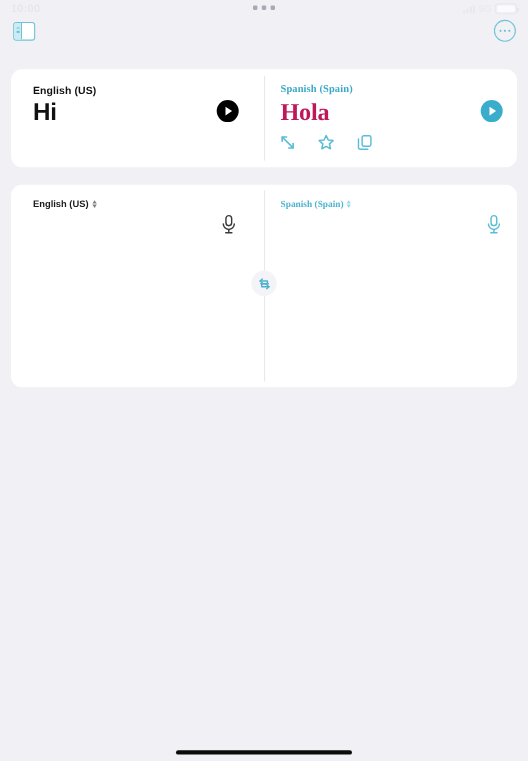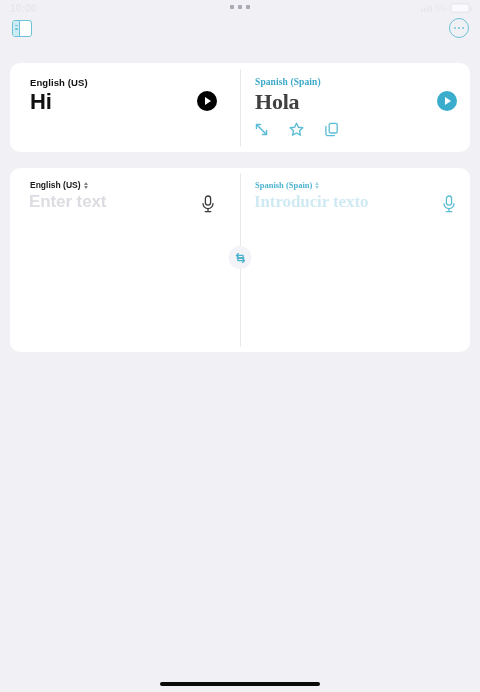--- a/index.html
+++ b/index.html
@@ -97,21 +97,21 @@
   .lang-label {
     position: absolute; left: 20px; top: 14px;
     font-size: 9.5px; font-weight: bold; color: #111;
     letter-spacing: .1px;
   }
   .pane-half.right .lang-label { left: 15px; color: #3aa8c8; }
   .result-text {
     position: absolute; left: 20px; top: 26px;
     font-size: 22px; font-weight: bold; color: #111; letter-spacing: -.2px;
   }
-  .pane-half.right .result-text { left: 15px; color: #404040; }
+  .pane-half.right .result-text { left: 15px; color: #be185d; }
 
   .play-btn {
     position: absolute; right: 23px; top: 28px;
     width: 20px; height: 20px; border-radius: 50%;
     background: #000; display: flex; align-items: center; justify-content: center;
   }
   .pane-half.right .play-btn { right: 13px; background: #3aadcd; }
   .play-btn .tri {
     width: 0; height: 0; margin-left: 2px;
     border-left: 6px solid #fff;
@@ -254,42 +254,40 @@
     <div class="divider"></div>
 
     <div class="pane-half left">
       <div class="in-lang">
         <span>English (US)</span>
         <span class="chev">
             <i></i>
             <i></i>
           </span>
       </div>
-      <div class="placeholder">Enter text</div>
       <div class="mic">
         <svg width="16" height="20" viewBox="0 0 16 20">
           <g stroke="#3a3a3a" stroke-width="1.3" fill="none" stroke-linecap="round">
             <rect x="5.4" y="2" width="5.2" height="9.2" rx="2.6"></rect>
             <path d="M3 9.6 a5 5 0 0 0 10 0"></path>
             <path d="M8 14.8 V17.4"></path>
             <path d="M5.2 17.6 H10.8"></path>
           </g>
         </svg>
       </div>
     </div>
 
     <div class="pane-half right">
       <div class="in-lang">
         <span>Spanish (Spain)</span>
         <span class="chev">
             <i></i>
             <i></i>
           </span>
       </div>
-      <div class="placeholder">Introducir texto</div>
       <div class="mic">
         <svg width="16" height="20" viewBox="0 0 16 20">
           <g stroke="#5bbcd6" stroke-width="1.3" fill="none" stroke-linecap="round">
             <rect x="5.4" y="2" width="5.2" height="9.2" rx="2.6"></rect>
             <path d="M3 9.6 a5 5 0 0 0 10 0"></path>
             <path d="M8 14.8 V17.4"></path>
             <path d="M5.2 17.6 H10.8"></path>
           </g>
         </svg>
       </div>

